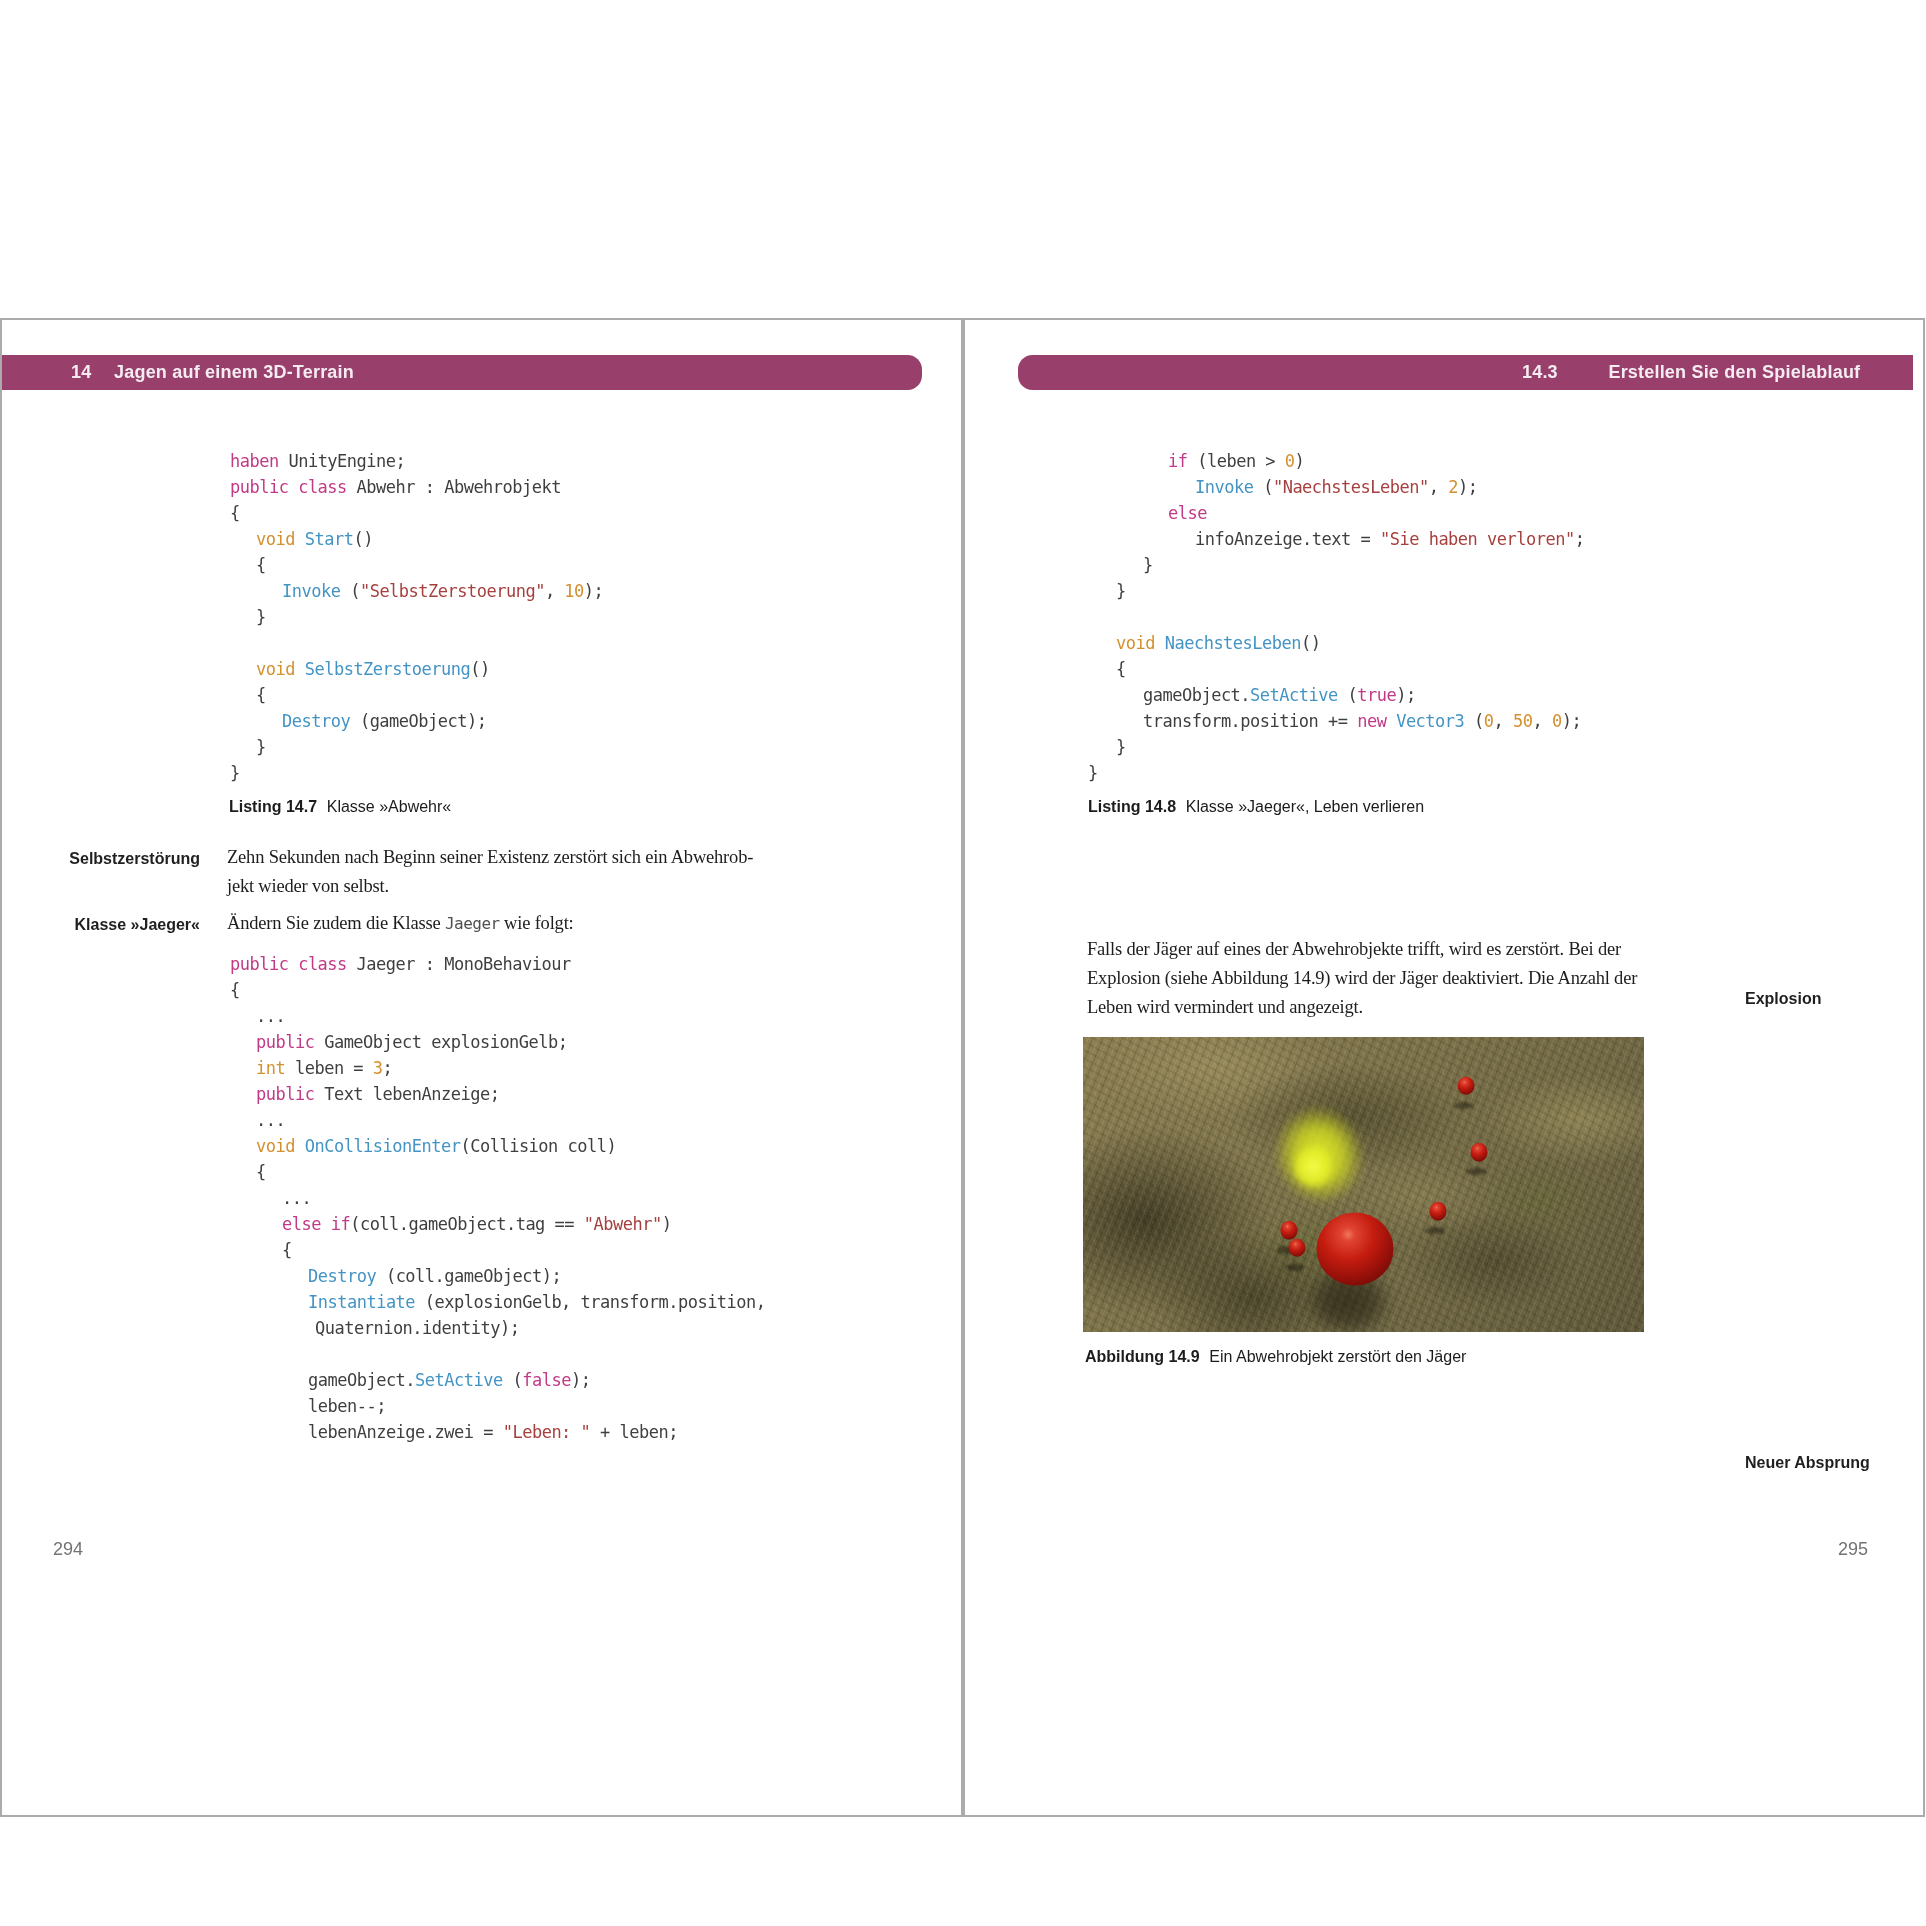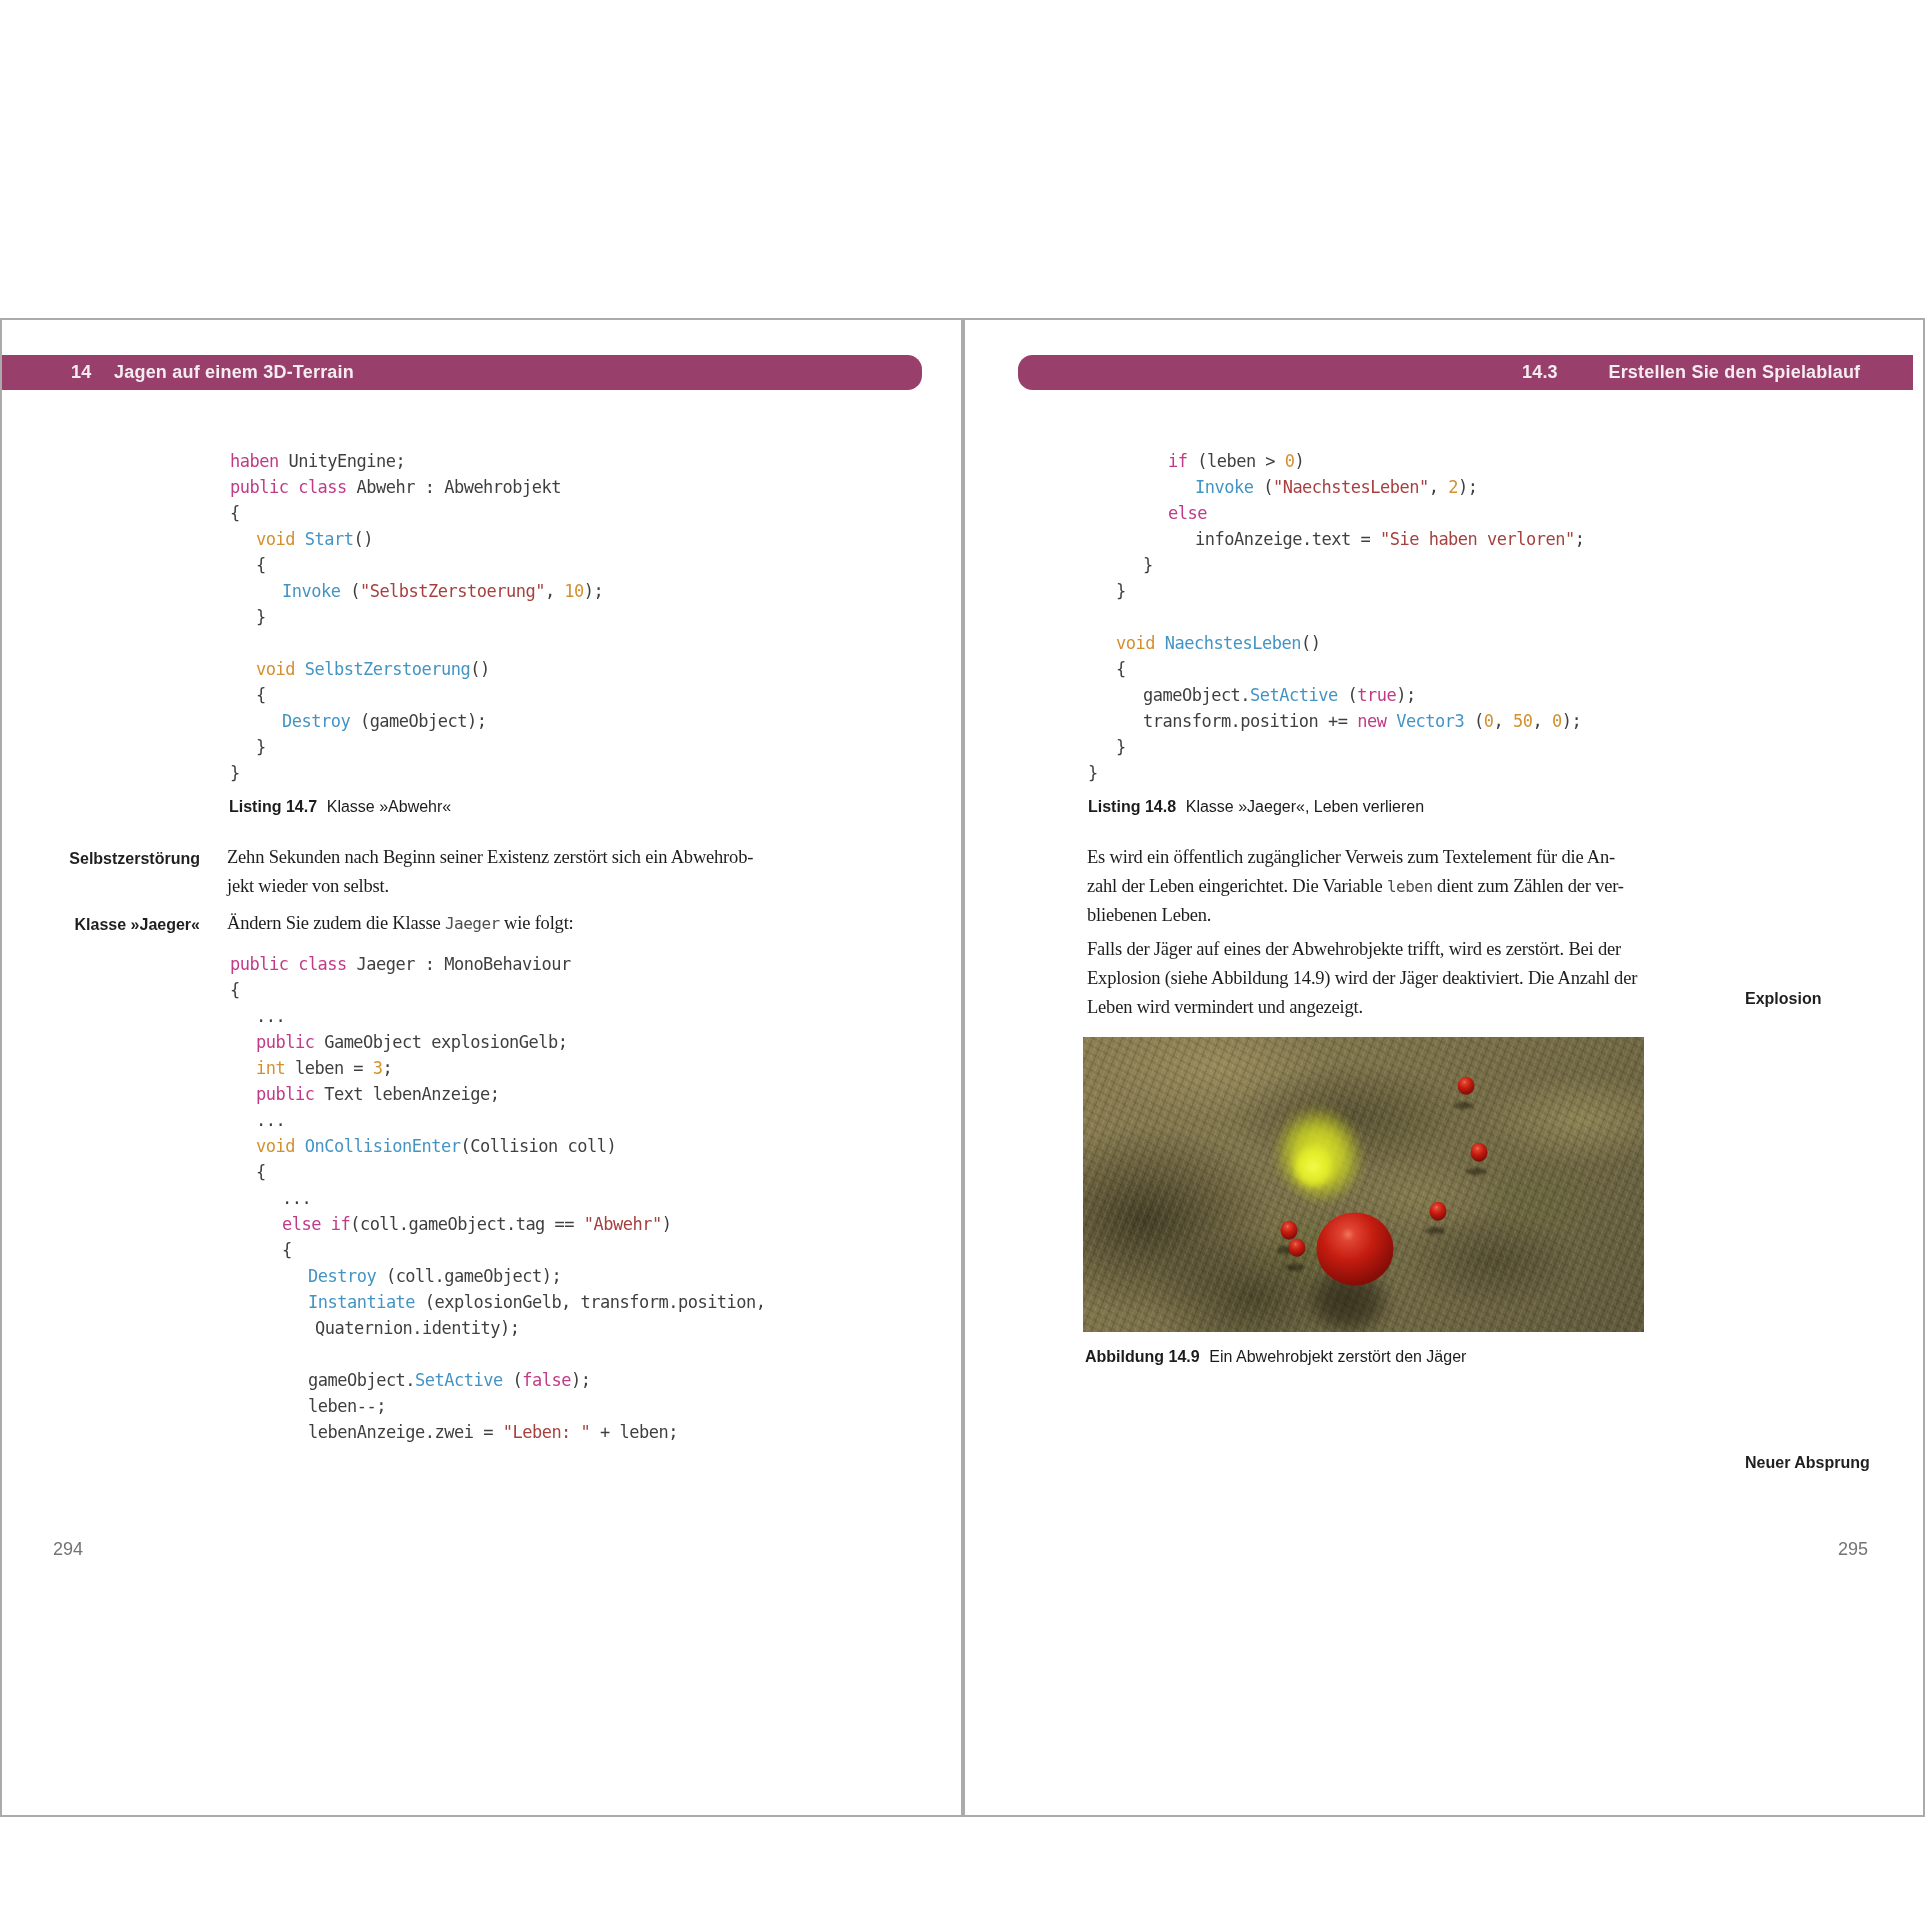--- a/index.html
+++ b/index.html
@@ -214,21 +214,20 @@
       <div class="cl" style="padding-left: 55px;"><span class="c-p">gameObject.</span><span class="c-m">SetActive</span><span class="c-p"> (</span><span class="c-k">true</span><span class="c-p">);</span></div>
       <div class="cl" style="padding-left: 55px;"><span class="c-p">transform.position += </span><span class="c-k">new</span><span class="c-p"> </span><span class="c-m">Vector3</span><span class="c-p"> (</span><span class="c-n">0</span><span class="c-p">, </span><span class="c-n">50</span><span class="c-p">, </span><span class="c-n">0</span><span class="c-p">);</span></div>
       <div class="cl" style="padding-left: 28px;"><span class="c-p">}</span></div>
       <div class="cl" style="padding-left: 0px;"><span class="c-p">}</span></div>
     </div>
 
   <div class="listing-caption" style="left:123px; top:478px;">
     <span class="lbl">Listing 14.8</span><span>Klasse »Jaeger«, Leben verlieren</span>
   </div>
 
-  <div class="para" style="left:122px; top:523px; width:653px;"><span class="t-b">Es wird ein öffentlich zugänglicher Verweis zum Textelement für die An-<br>zahl der Leben eingerichtet. Die Variable </span><span class="t-c">leben</span><span class="t-b"> dient zum Zählen der ver-<br>bliebenen Leben.</span></div>
 
   <div class="margin-note" style="top:620px;">Explosion</div>
   <div class="para" style="left:122px; top:615px; width:653px;"><span class="t-b">Falls der Jäger auf eines der Abwehrobjekte trifft, wird es zerstört. Bei der<br>Explosion (siehe Abbildung 14.9) wird der Jäger deaktiviert. Die Anzahl der<br>Leben wird vermindert und angezeigt.</span></div>
 
   <div class="figure">
     <div class="terrain"></div>
     <div class="terrain-noise"></div>
   <div class="explosion" style="left: 42%; top: 40%;"></div>
       <div class="explosion-core" style="left: 41%; top: 44%;"></div>
       <div class="shadow-big" style="left: 47.5%; top: 81%;"></div>

